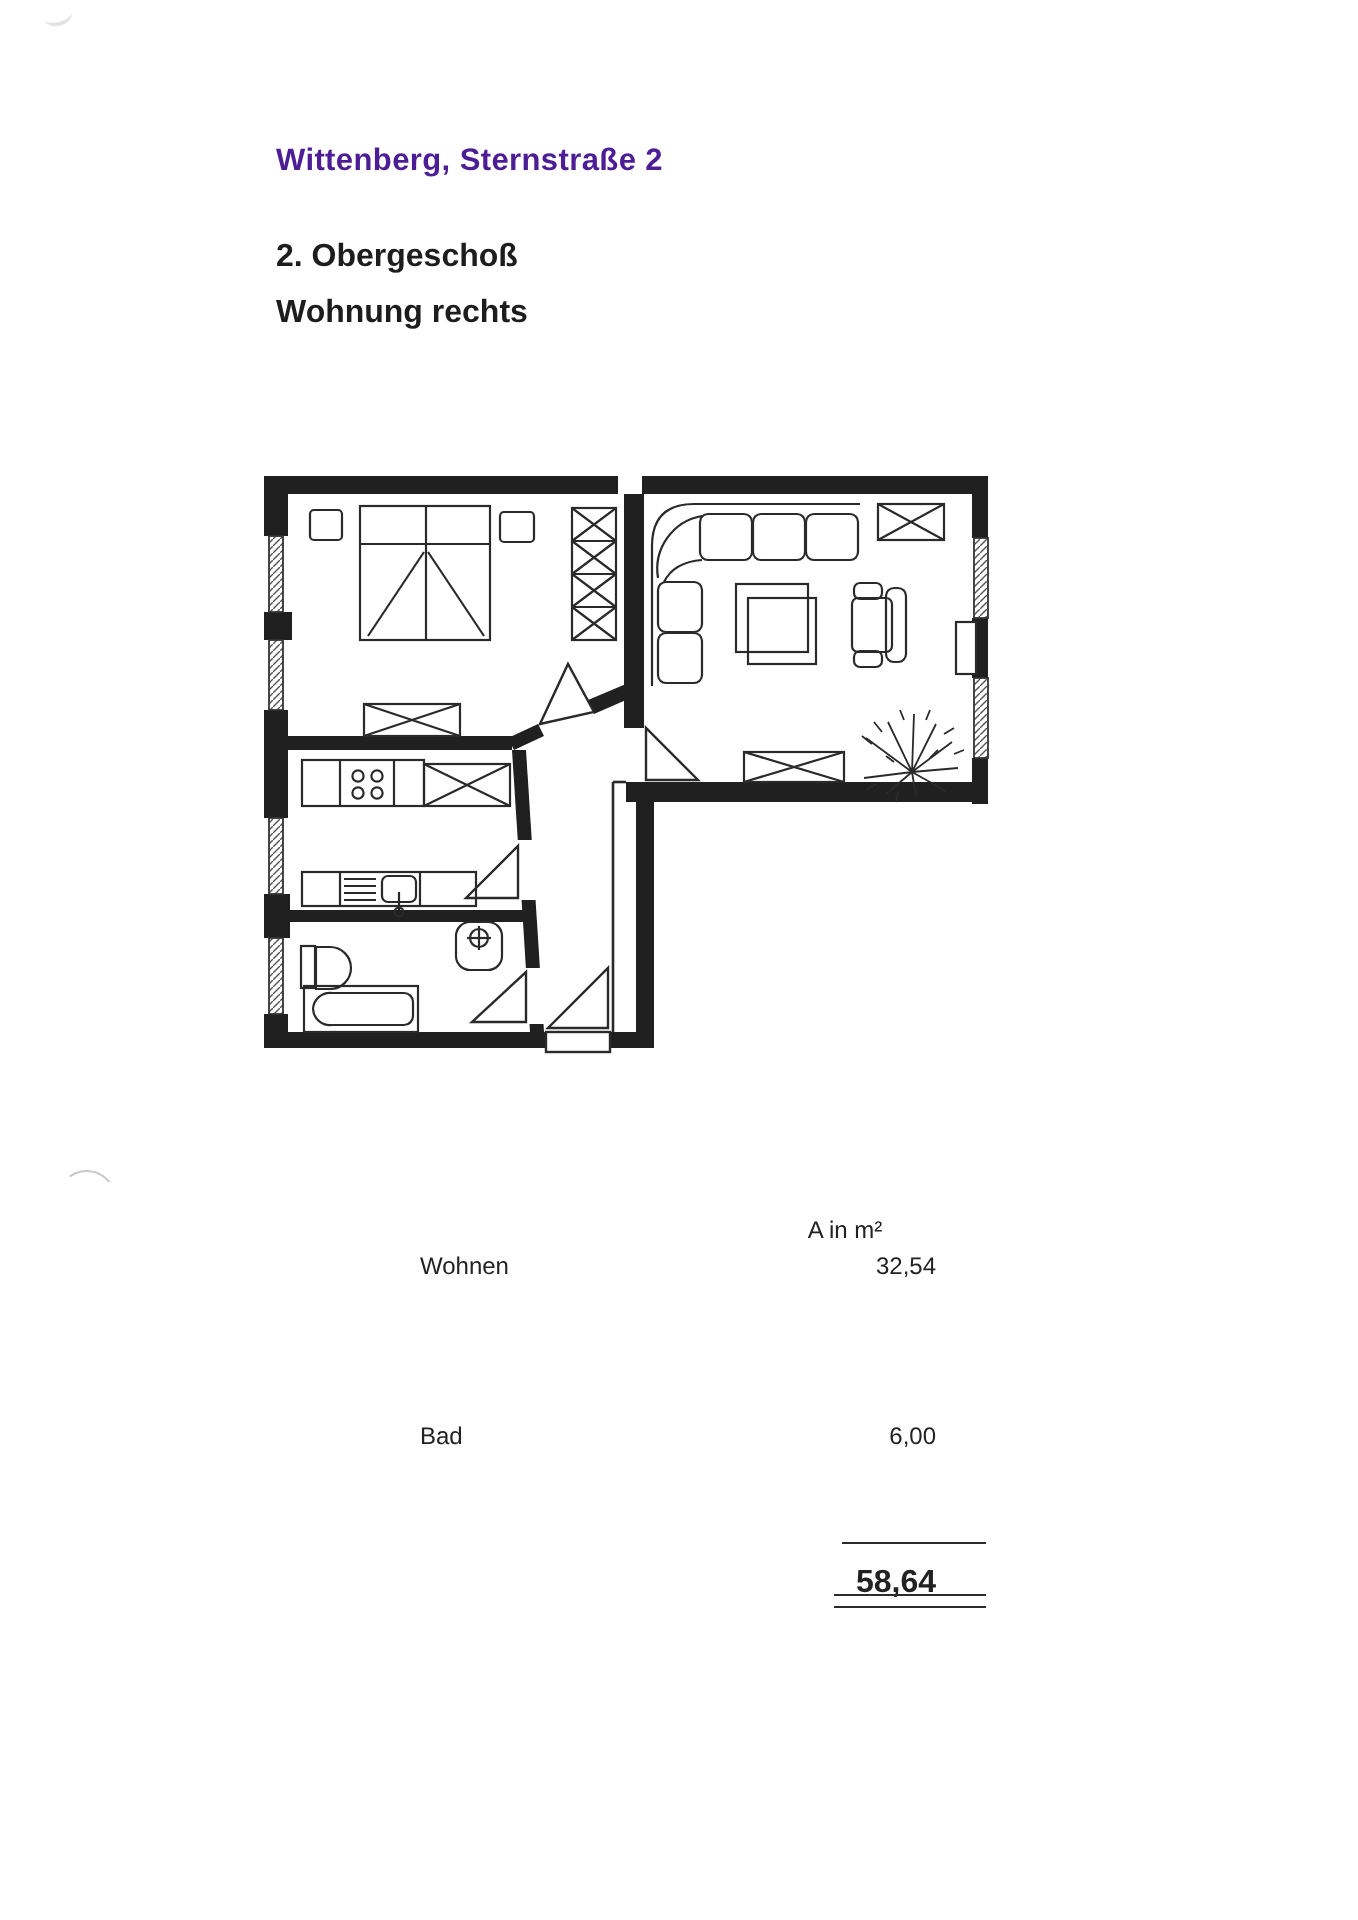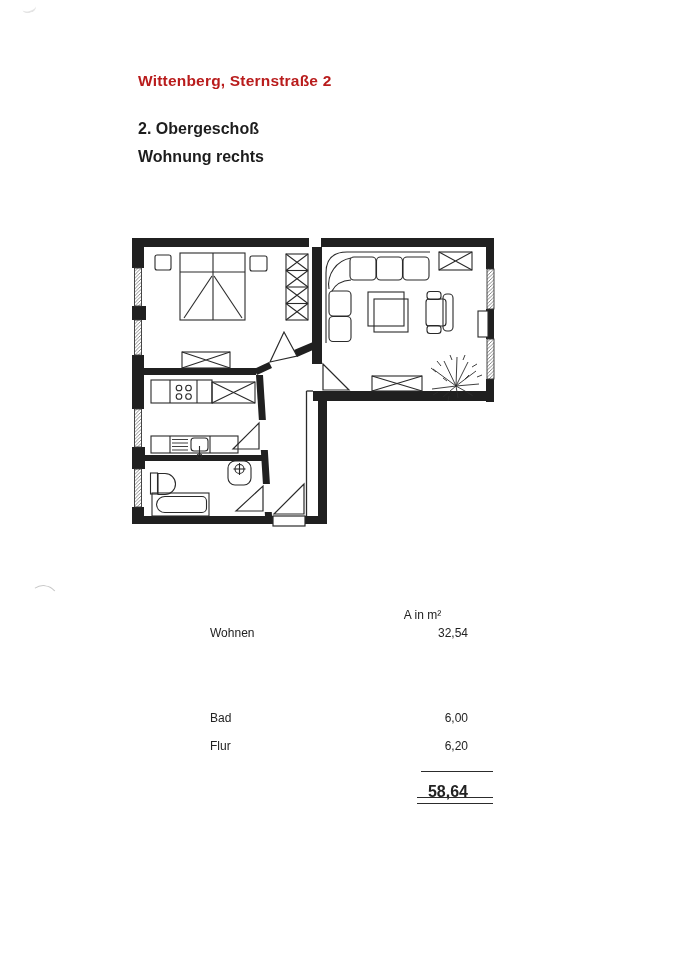--- a/index.html
+++ b/index.html
@@ -2,21 +2,21 @@
 <html><head>
 <meta charset="utf-8">
 <style>
   html,body{margin:0;padding:0;background:#e8e8e8;}
   .page{
     position:relative;width:679px;height:960px;background:#ffffff;
     font-family:"Liberation Sans", sans-serif;color:#222;overflow:hidden;
     margin:0 auto;
   }
   .abs{position:absolute;}
-  .doc-title{left:138px;top:72px;font-size:15.5px;font-weight:bold;letter-spacing:.2px;color:#b91c1c;}
+  .doc-title{left:138px;top:72px;font-size:15.5px;font-weight:bold;letter-spacing:.2px;color:#4c1d95;}
   .doc-sub{left:138px;font-size:16px;font-weight:bold;color:#1d1d1d;}
   .plan-svg{left:0;top:0;}
   .tbl-header{left:368px;width:109px;top:608px;font-size:12px;font-weight:normal;text-align:center;}
   .trow{left:0;width:679px;height:16px;font-size:12px;}
   .tlabel{position:absolute;left:210px;}
   .tvalue{position:absolute;left:368px;width:100px;text-align:right;}
   .sumline{left:421px;top:771px;width:72px;height:0;border-top:1.4px solid #2c2c2c;}
   .total{left:368px;width:100px;top:783px;font-size:16px;font-weight:bold;text-align:right;}
   .dblline{left:417px;top:797px;width:76px;height:4.5px;border-top:1.3px solid #2c2c2c;border-bottom:1.3px solid #2c2c2c;}
   .punch-top{left:22px;top:3px;width:14px;height:8px;border-bottom:2px solid #e4e4e4;border-radius:50%;transform:rotate(-15deg);}
@@ -211,22 +211,18 @@
   <div class="abs tbl-header">A in m²</div>
 
   <div class="abs trow" style="top:626px;">
     <span class="tlabel">Wohnen</span>
     <span class="tvalue">32,54</span>
   </div>
   <div class="abs trow" style="top:711px;">
     <span class="tlabel">Bad</span>
     <span class="tvalue">6,00</span>
   </div>
-  <div class="abs trow" style="top:739px;">
-    <span class="tlabel">Flur</span>
-    <span class="tvalue">6,20</span>
-  </div>
 
   <div class="abs sumline"></div>
   <div class="abs total">58,64</div>
   <div class="abs dblline"></div>
 
 </div>
 
 </body></html>

